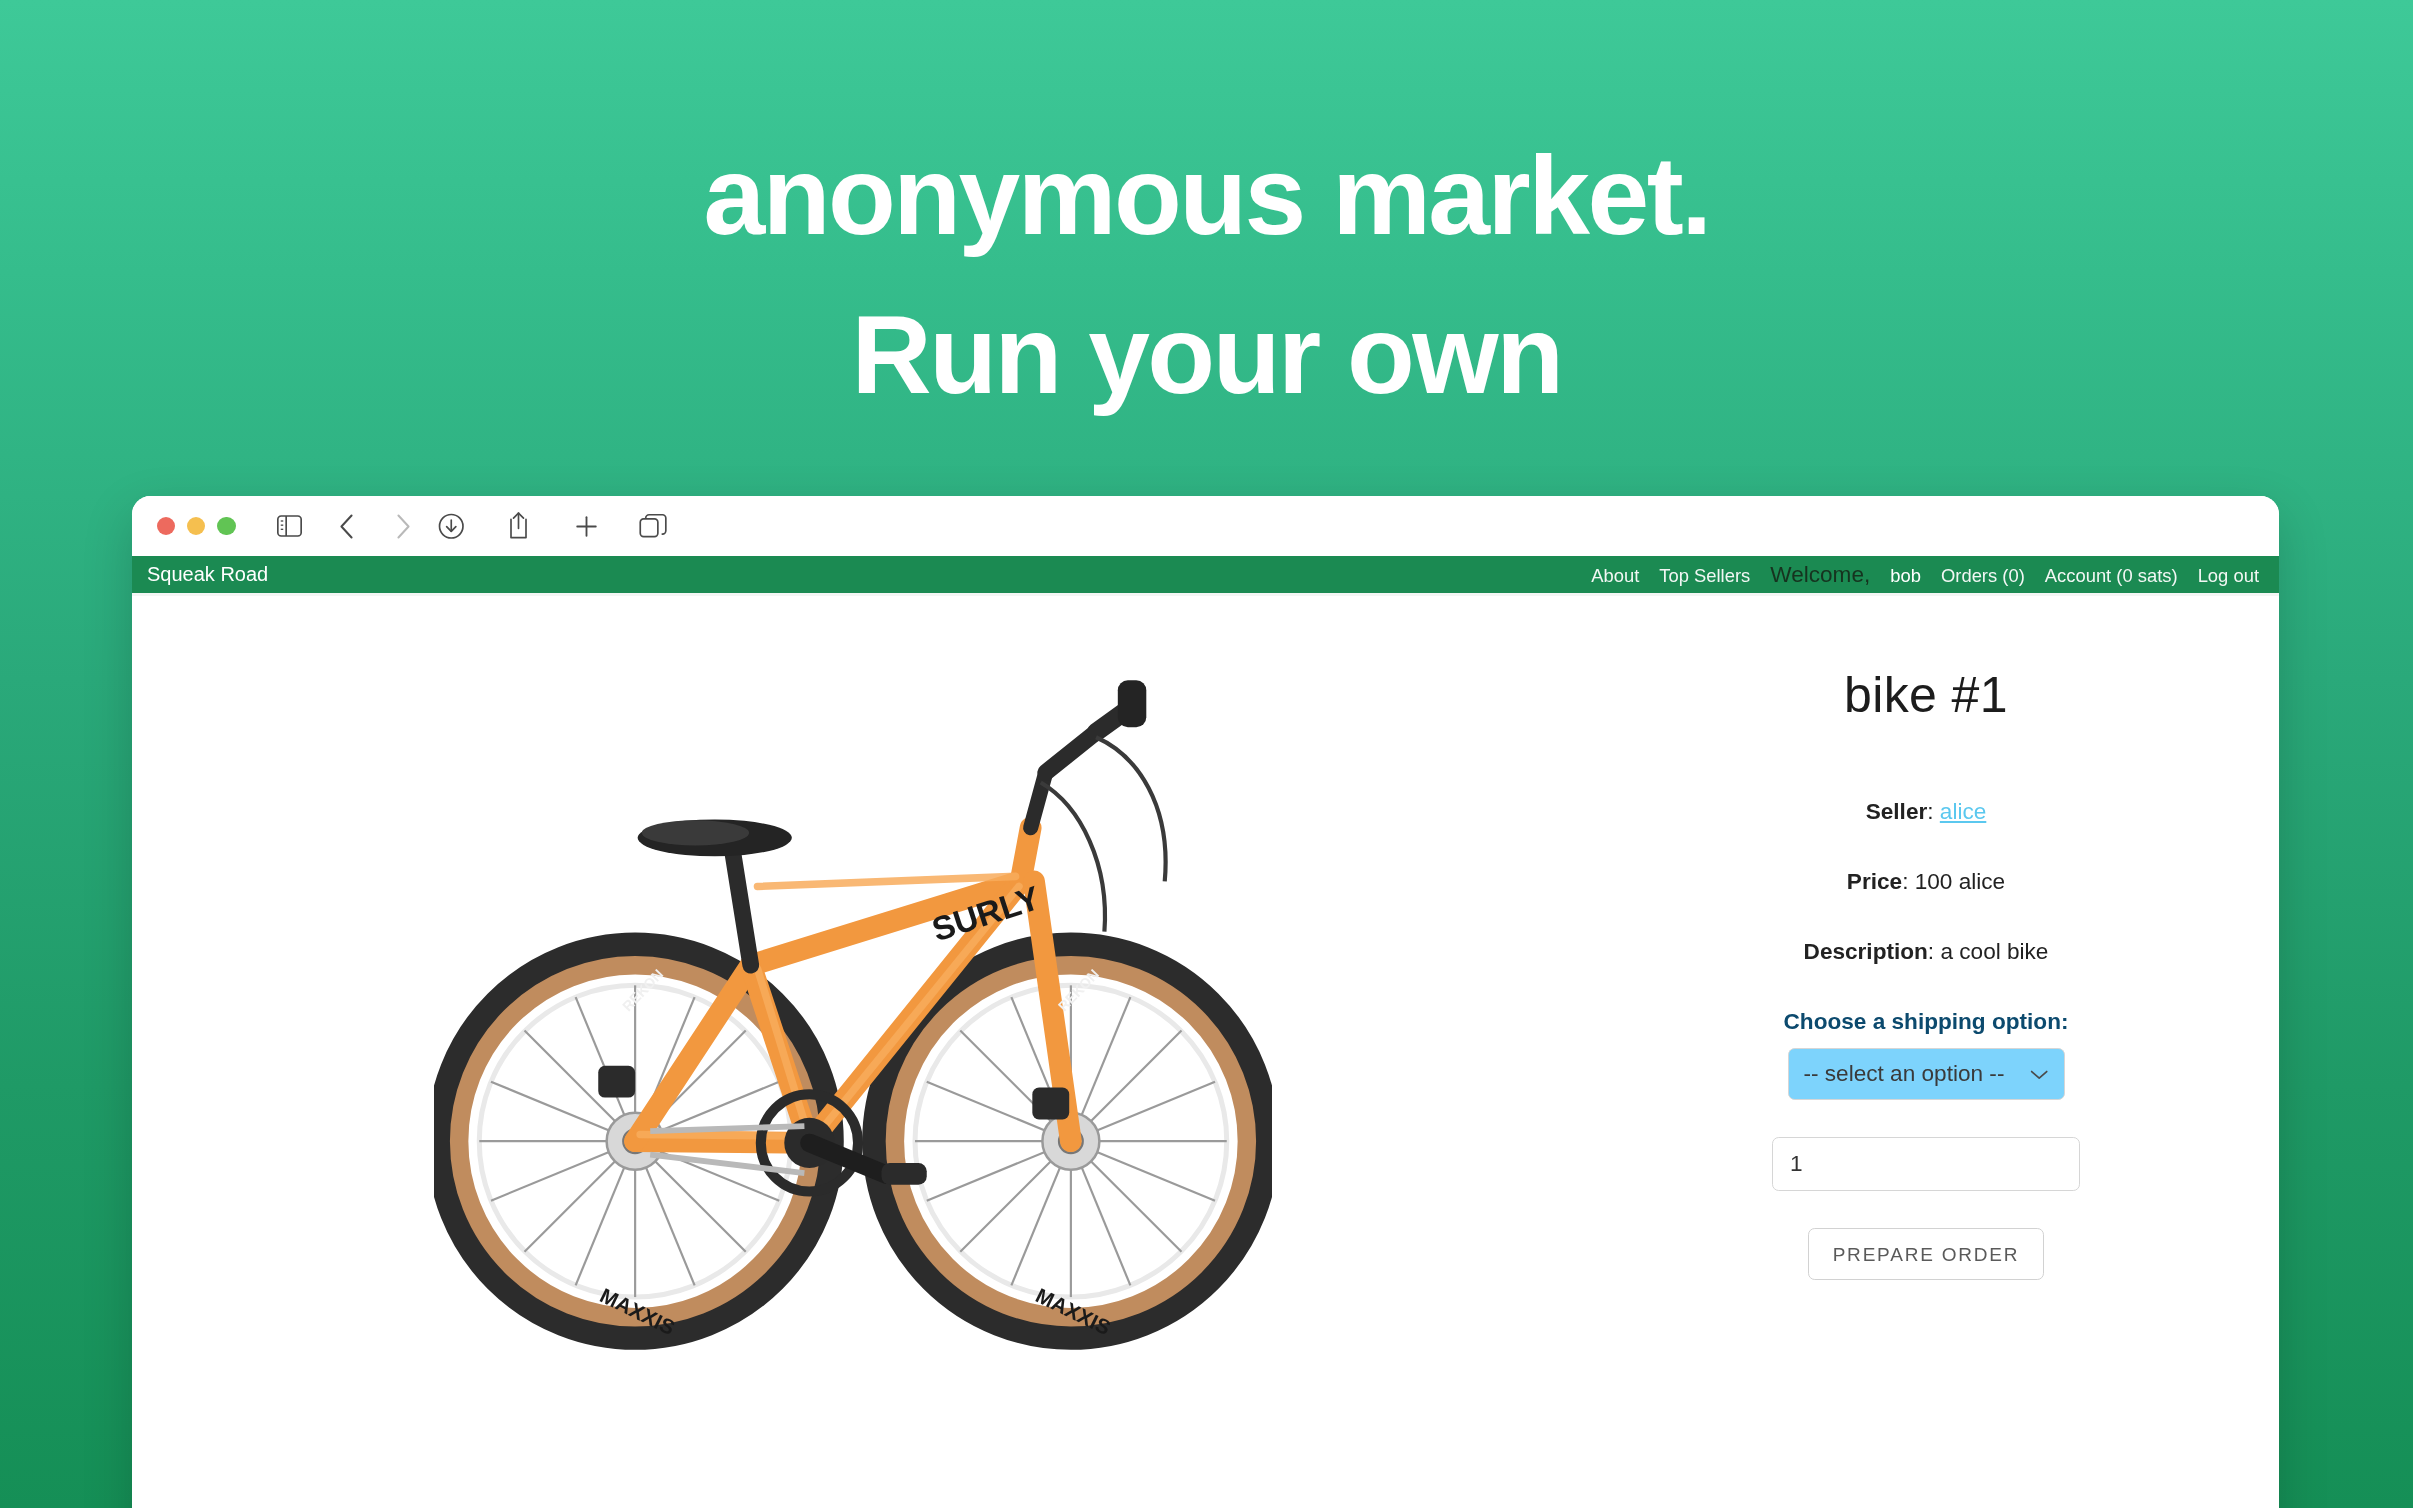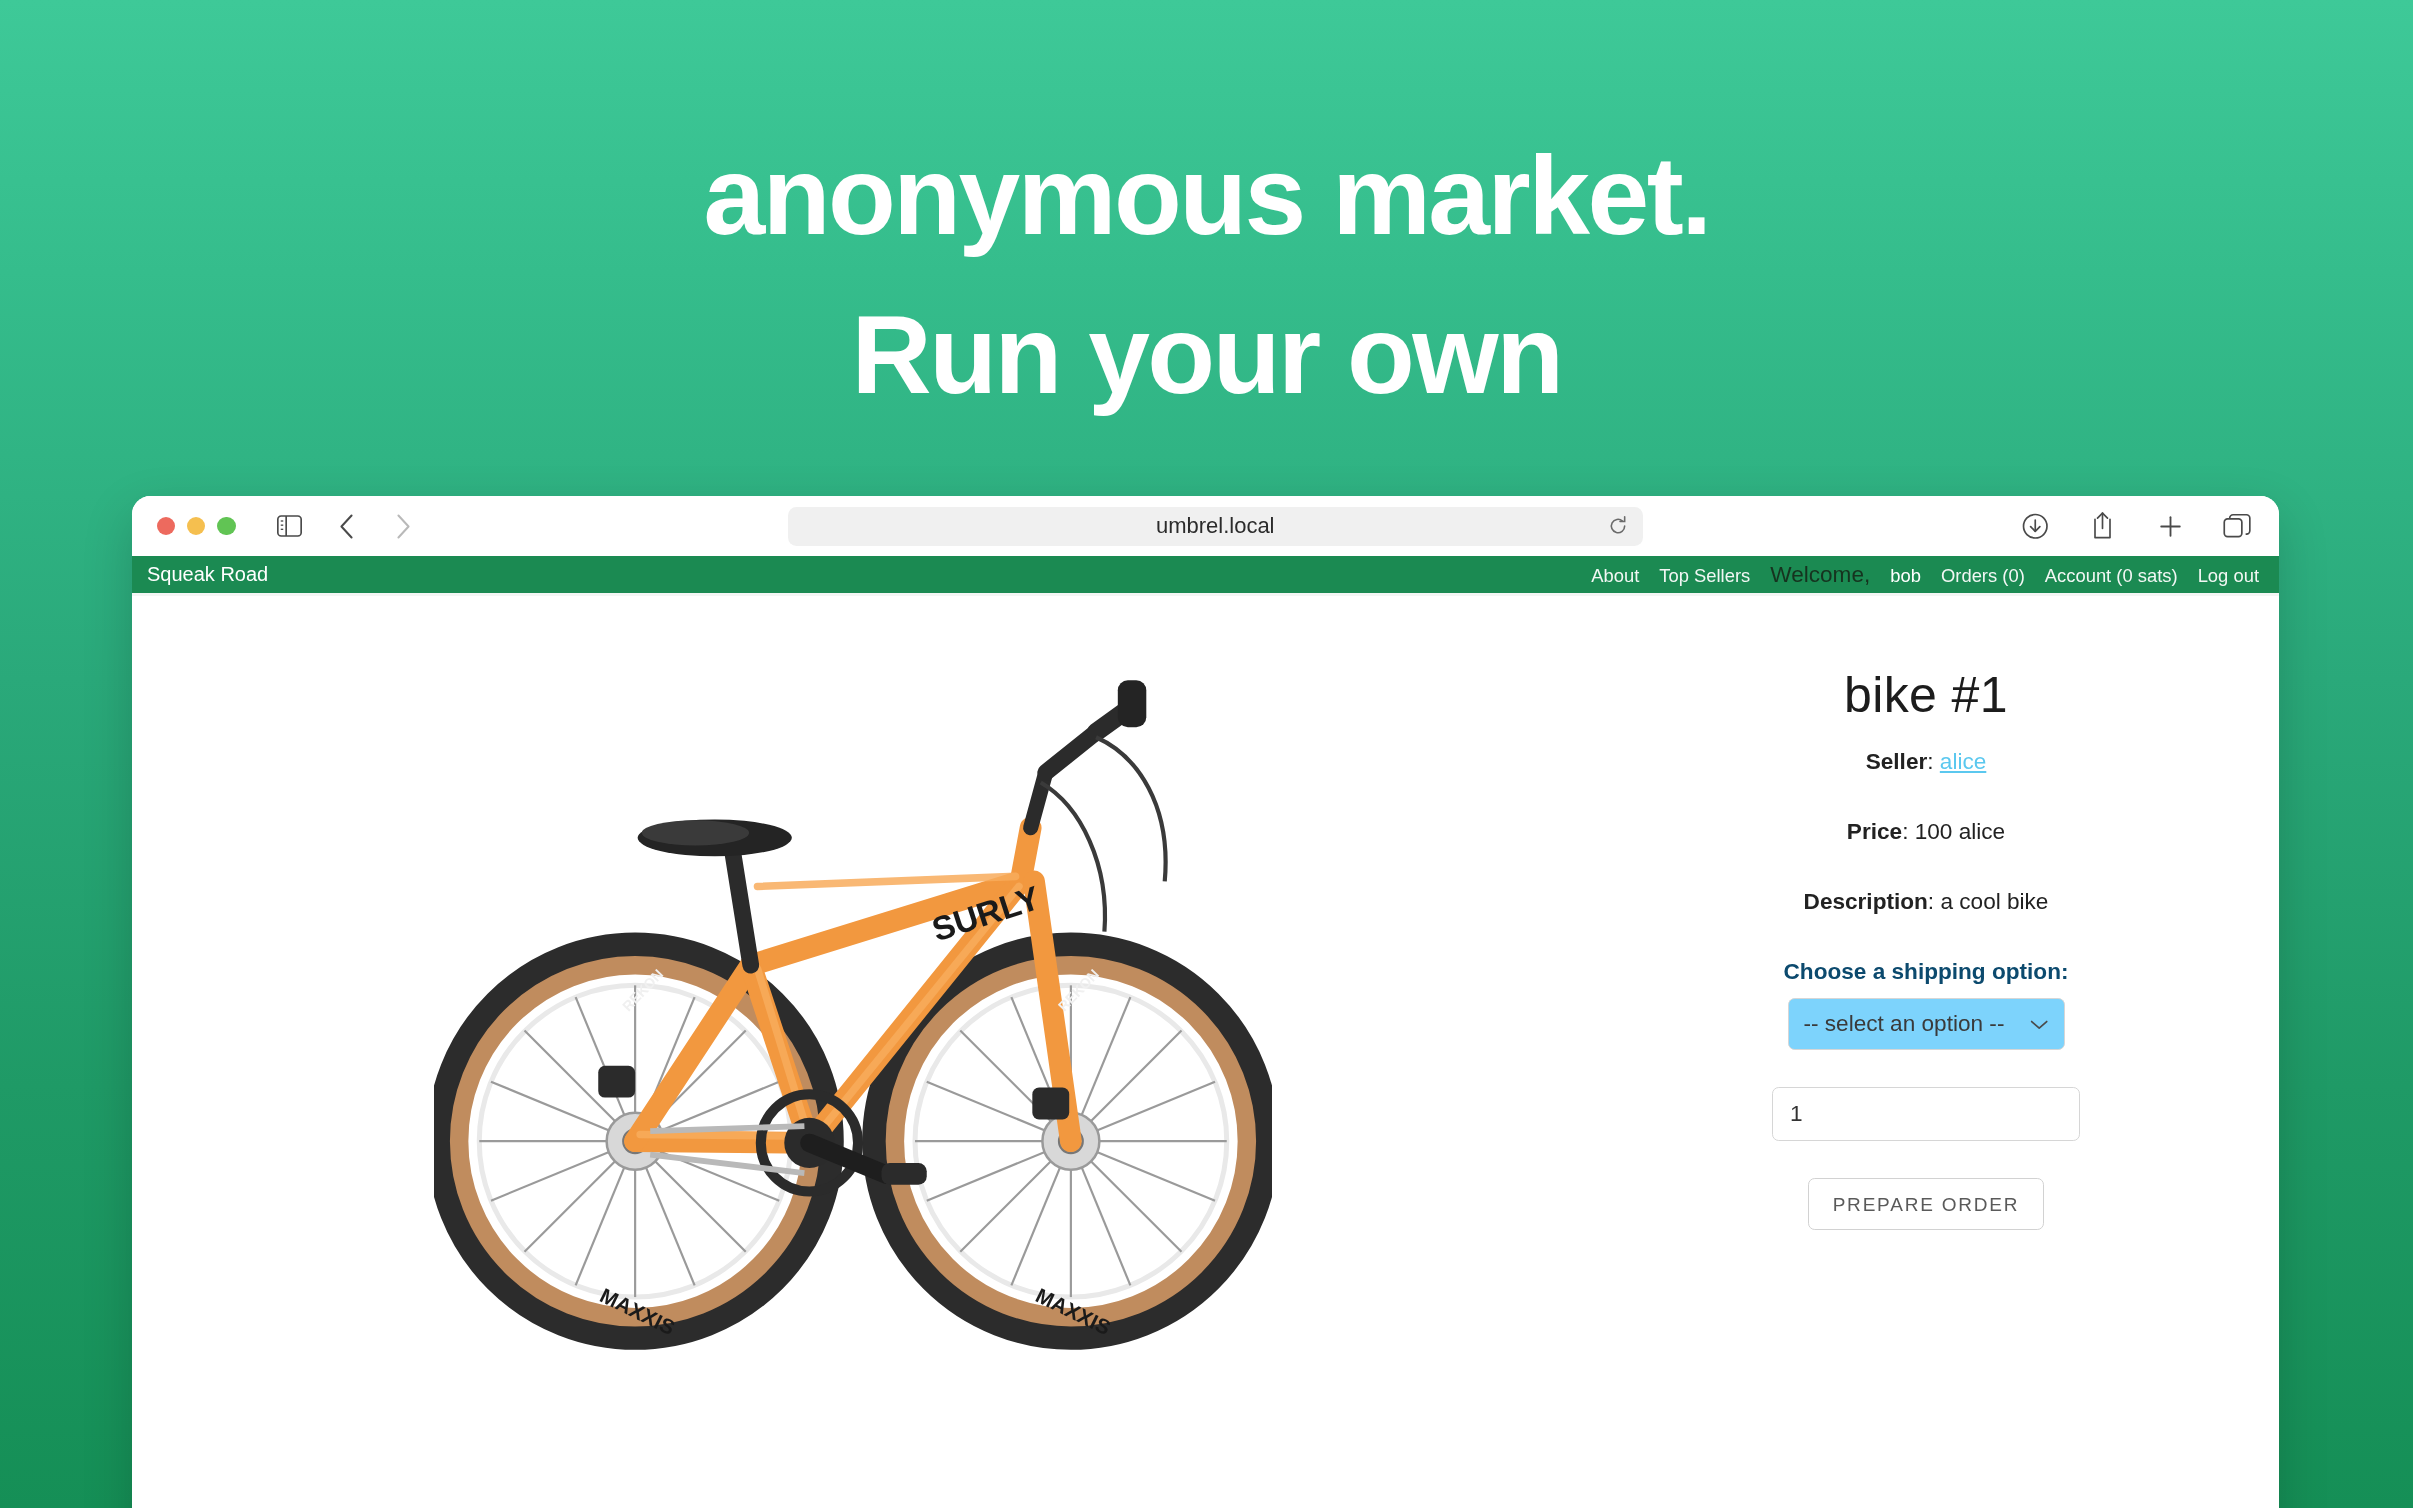--- a/index.html
+++ b/index.html
@@ -178,21 +178,21 @@
     flex: 1;
     text-align: center;
     padding-top: 70px;
     box-sizing: border-box;
   }
 
   .product-title {
     font-size: 50px;
     font-weight: 300;
     color: #1c1c1c;
-    margin: 0 0 25px 0;
+    margin: 0 0 75px 0;
     font-family: "Liberation Sans", sans-serif;
     letter-spacing: 0.4px;
   }
 
   .info-row {
     font-size: 22.6px;
     color: #222;
     margin-bottom: 44px;
     font-family: "Liberation Sans", sans-serif;
   }
@@ -299,31 +299,20 @@
             <polyline points="16,3 4,16 16,29"></polyline>
           </svg>
         </div>
         <div class="tb-icon dim">
           <svg width="17" height="27" viewBox="0 0 20 32" fill="none" stroke="currentColor" stroke-width="2.4" stroke-linecap="round" stroke-linejoin="round">
             <polyline points="4,3 16,16 4,29"></polyline>
           </svg>
         </div>
       </div>
 
-      <div class="urlbar-wrap">
-        <div class="urlbar">
-          <span class="url-text" title="Search or enter website name">umbrel.local</span>
-          <span class="reload">
-            <svg width="20" height="22" viewBox="0 0 24 26" fill="none" stroke="currentColor" stroke-width="1.9" stroke-linecap="round">
-              <path d="M20 13a8 8 0 1 1-2.6-5.9"></path>
-              <polyline points="20,2 20,7.6 14.4,7.6"></polyline>
-            </svg>
-          </span>
-        </div>
-      </div>
 
       <div class="right-icons">
         <div class="tb-icon">
           <svg width="28.5" height="28.5" viewBox="0 0 34 34" fill="none" stroke="currentColor" stroke-width="2">
             <circle cx="17" cy="17" r="14"></circle>
             <line x1="17" y1="9.5" x2="17" y2="23" stroke-linecap="round"></line>
             <polyline points="11.5,17.5 17,23.2 22.5,17.5" stroke-linecap="round" stroke-linejoin="round"></polyline>
           </svg>
         </div>
         <div class="tb-icon">

